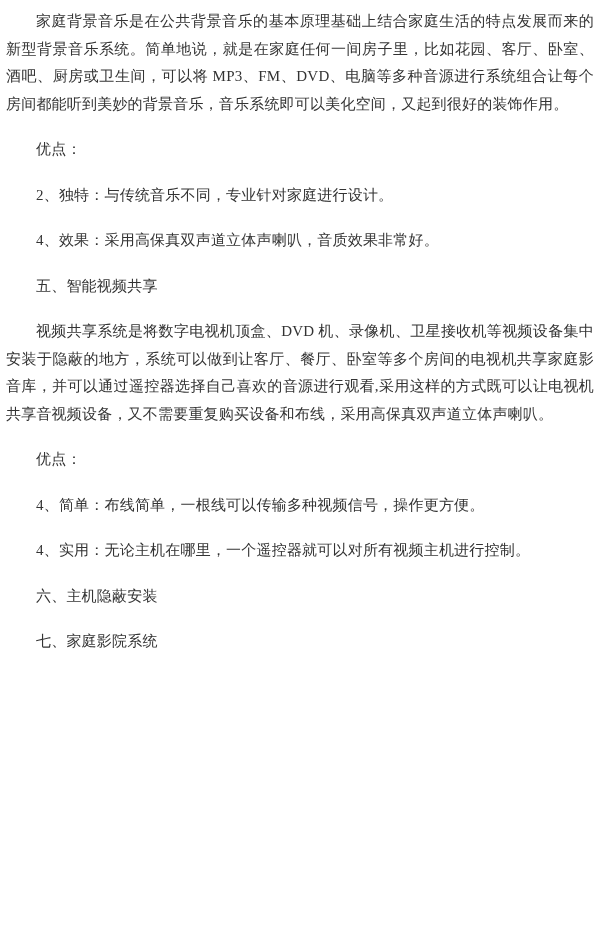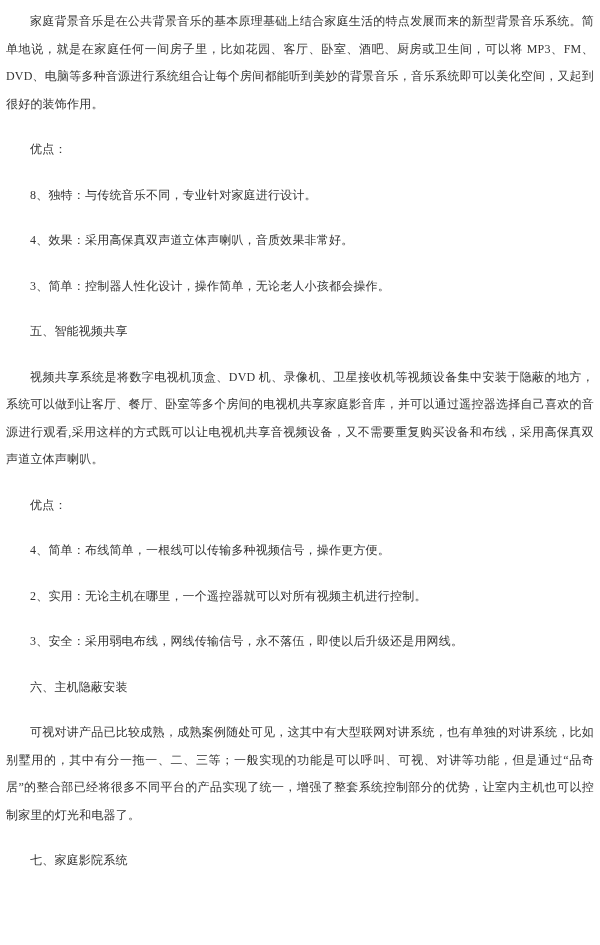--- a/index.html
+++ b/index.html
@@ -13,21 +13,21 @@
     overflow: hidden;
   }
   .page {
     box-sizing: border-box;
     width: 600px;
     height: 771px;
     padding: 8px 6px 0 6px;
     background: #ffffff;
     color: #333333;
     font-family: "Liberation Serif", "DejaVu Serif", serif;
-    font-size: 12px;
+    font-size: 15px;
     line-height: 27.5px;
     text-align: justify;
     letter-spacing: 0.2px;
   }
   .para {
     margin: 0 0 18px 0;
     text-indent: 2em;
   }
   .heading {
     margin: 0 0 18px 0;
@@ -37,38 +37,35 @@
 </style>
 </head>
 <body>
 
 <div class="page">
 
   <p class="para">家庭背景音乐是在公共背景音乐的基本原理基础上结合家庭生活的特点发展而来的新型背景音乐系统。简单地说，就是在家庭任何一间房子里，比如花园、客厅、卧室、酒吧、厨房或卫生间，可以将 MP3、FM、DVD、电脑等多种音源进行系统组合让每个房间都能听到美妙的背景音乐，音乐系统即可以美化空间，又起到很好的装饰作用。</p>
 
   <p class="para">优点：</p>
 
-  <p class="para">8、独特：与传统音乐不同，专业针对家庭进行设计。</p>
+  <p class="para">2、独特：与传统音乐不同，专业针对家庭进行设计。</p>
 
   <p class="para">4、效果：采用高保真双声道立体声喇叭，音质效果非常好。</p>
 
-  <p class="para">3、简单：控制器人性化设计，操作简单，无论老人小孩都会操作。</p>
 
 
   <p class="heading">五、智能视频共享</p>
 
   <p class="para">视频共享系统是将数字电视机顶盒、DVD 机、录像机、卫星接收机等视频设备集中安装于隐蔽的地方，系统可以做到让客厅、餐厅、卧室等多个房间的电视机共享家庭影音库，并可以通过遥控器选择自己喜欢的音源进行观看,采用这样的方式既可以让电视机共享音视频设备，又不需要重复购买设备和布线，采用高保真双声道立体声喇叭。</p>
 
   <p class="para">优点：</p>
 
   <p class="para">4、简单：布线简单，一根线可以传输多种视频信号，操作更方便。</p>
 
-  <p class="para">2、实用：无论主机在哪里，一个遥控器就可以对所有视频主机进行控制。</p>
+  <p class="para">4、实用：无论主机在哪里，一个遥控器就可以对所有视频主机进行控制。</p>
 
-  <p class="para">3、安全：采用弱电布线，网线传输信号，永不落伍，即使以后升级还是用网线。</p>
 
   <p class="heading">六、主机隐蔽安装</p>
 
-  <p class="para">可视对讲产品已比较成熟，成熟案例随处可见，这其中有大型联网对讲系统，也有单独的对讲系统，比如别墅用的，其中有分一拖一、二、三等；一般实现的功能是可以呼叫、可视、对讲等功能，但是通过“品奇居”的整合部已经将很多不同平台的产品实现了统一，增强了整套系统控制部分的优势，让室内主机也可以控制家里的灯光和电器了。</p>
 
   <p class="heading">七、家庭影院系统</p>
 
 </div>
 
 </body></html>

